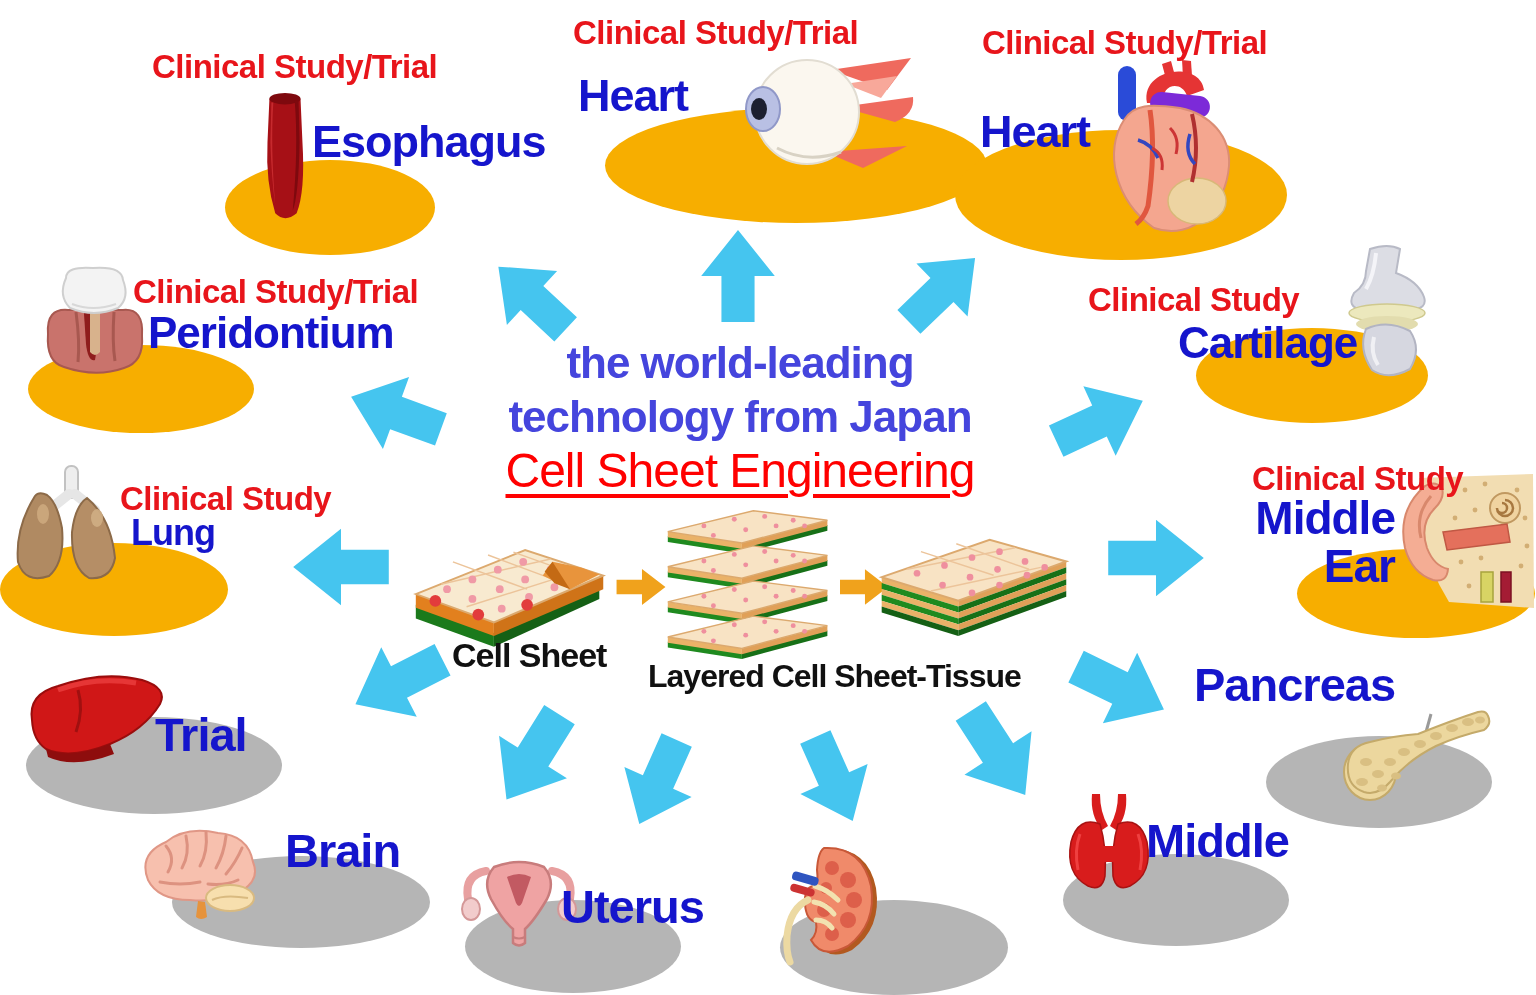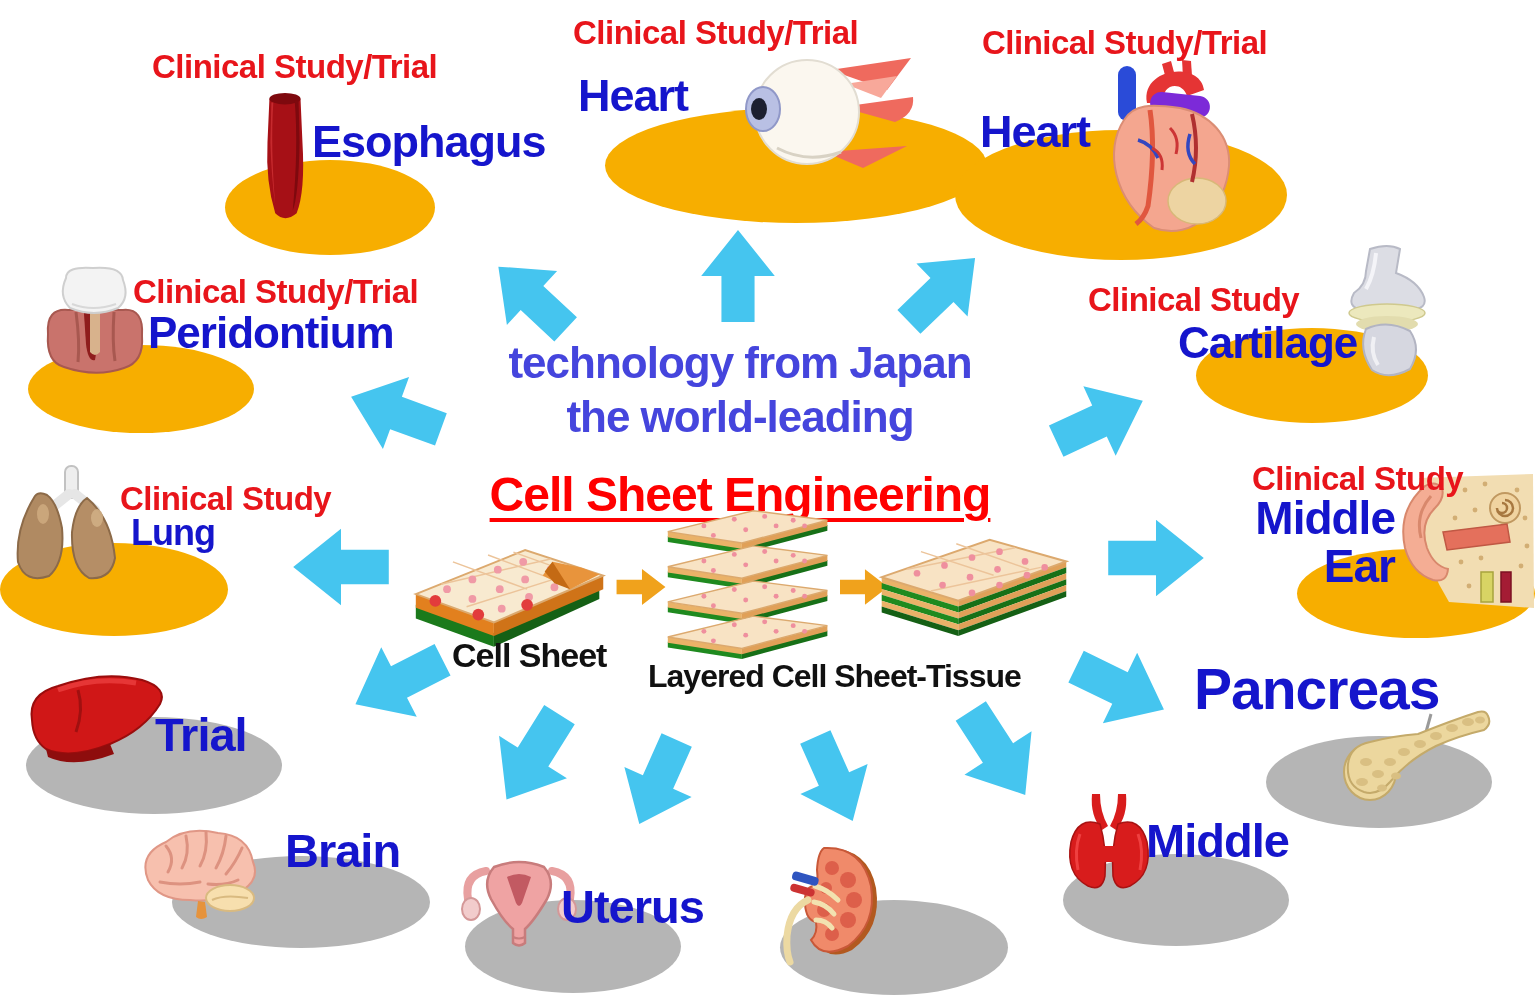--- a/index.html
+++ b/index.html
@@ -26,21 +26,21 @@
     position:absolute;font-weight:bold;font-size:33px;color:var(--accent-red);
     white-space:nowrap;letter-spacing:-0.5px;
   }
   .organ-label{
     position:absolute;font-weight:bold;font-size:45px;color:var(--label-blue);
     white-space:nowrap;letter-spacing:-1px;line-height:1.05;
   }
   .center-text{position:absolute;left:390px;top:336px;width:700px;text-align:center;}
   .tagline{font-weight:bold;font-size:44px;color:var(--center-blue);letter-spacing:-1px;line-height:1.22;}
   .heading{
-    font-weight:bold;font-size:48px;color:var(--heading-red);letter-spacing:-1px;margin-top:24px;
+    font-weight:normal;font-size:48px;color:var(--heading-red);letter-spacing:-1px;margin-top:0;
     text-decoration:underline;text-decoration-thickness:4px;text-underline-offset:7px;
   }
   .black-label{
     position:absolute;font-weight:bold;color:var(--black-label);white-space:nowrap;letter-spacing:-1px;
   }
   svg.abs{overflow:visible;}
   .blue-arrow polygon{fill:var(--arrow-blue);}
   .mini-arrow polygon{fill:var(--mini-arrow-orange);}
 </style>
 </head>
@@ -96,22 +96,22 @@
       <polygon points="0,27 50,27 50,5 100,45 50,85 50,63 0,63"></polygon>
     </svg>
   <svg class="abs blue-arrow" viewBox="0 0 100 90" style="left:788px;top:730px;width:92px;height:98px;transform:rotate(66deg)">
       <polygon points="0,27 50,27 50,5 100,45 50,85 50,63 0,63"></polygon>
     </svg>
   <svg class="abs blue-arrow" viewBox="0 0 100 90" style="left:948px;top:704px;width:100px;height:98px;transform:rotate(57deg)">
       <polygon points="0,27 50,27 50,5 100,45 50,85 50,63 0,63"></polygon>
     </svg>
 
   <div class="center-text">
+    <div class="tagline">the world-leading</div>
     <div class="tagline">technology from Japan</div>
-    <div class="tagline">the world-leading</div>
     <div class="heading">Cell Sheet Engineering</div>
   </div>
 
   <svg class="abs" viewBox="0 0 210 115" style="left:408px;top:540px;width:205px;height:113px">
     <polygon points="8,66 88,95 88,109 8,80" fill="#1b7a1b"></polygon>
     <polygon points="88,95 196,48 196,60 88,109" fill="#156015"></polygon>
     <polygon points="8,55 88,84 88,98 8,69" fill="#e2801e"></polygon>
     <polygon points="88,84 200,36 200,50 88,98" fill="#cf7318"></polygon>
     <polygon points="8,55 120,10 200,36 88,84" fill="#f8ead0" stroke="#dca96e" stroke-width="2"></polygon>
     <path d="M34,45 L146,19 M60,68 L174,32 M46,22 L122,50 M82,15 L160,44 M108,12 L186,40" stroke="#ecc49a" stroke-width="1.5" fill="none"></path>
@@ -311,21 +311,21 @@
   </div>
 
   <svg class="abs" viewBox="0 0 142 102" style="left:26px;top:668px;width:142px;height:102px">
     <path d="M6,52 Q2,26 32,18 Q78,2 116,12 Q142,20 134,36 Q118,62 84,76 Q44,92 20,81 Q7,72 6,52 Z" fill="#d01717" stroke="#9a0d0d" stroke-width="2"></path>
     <path d="M20,81 Q44,92 84,76 L88,86 Q48,101 22,89 Z" fill="#8e0d0d"></path>
     <path d="M52,22 Q58,42 50,64" stroke="#a01010" stroke-width="3" fill="none"></path>
     <path d="M32,22 Q70,8 110,15" stroke="#ef4444" stroke-width="5" fill="none" opacity="0.7"></path>
   </svg>
   <div class="organ-label" style="left:155px;top:710px;font-size:47px">Trial</div>
 
-  <div class="organ-label" style="left:1194px;top:660px;font-size:57px">Pancreas</div>
+  <div class="organ-label" style="left:1194px;top:660px;font-size:47px">Pancreas</div>
   <svg class="abs" viewBox="0 0 155 112" style="left:1338px;top:700px;width:155px;height:112px">
     <path d="M88,32 L93,14" stroke="#9a9a9a" stroke-width="3"></path>
     <ellipse cx="32" cy="72" rx="26" ry="28" fill="#ecd79e" stroke="#c4aa6a" stroke-width="2"></ellipse>
     <path d="M150,16 Q154,24 146,30 Q120,36 98,46 Q70,60 52,82 Q40,96 26,92 Q8,86 10,64 Q12,46 32,42 Q55,36 80,34 Q115,20 140,12 Q148,10 150,16 Z" fill="#ecd79e" stroke="#c4aa6a" stroke-width="2"></path>
     <g fill="#d9bf82">
       <ellipse cx="28" cy="62" rx="6" ry="4"></ellipse>
         <ellipse cx="40" cy="74" rx="6" ry="4"></ellipse>
         <ellipse cx="24" cy="82" rx="6" ry="4"></ellipse>
       <ellipse cx="52" cy="62" rx="6" ry="4"></ellipse>
         <ellipse cx="66" cy="52" rx="6" ry="4"></ellipse>

